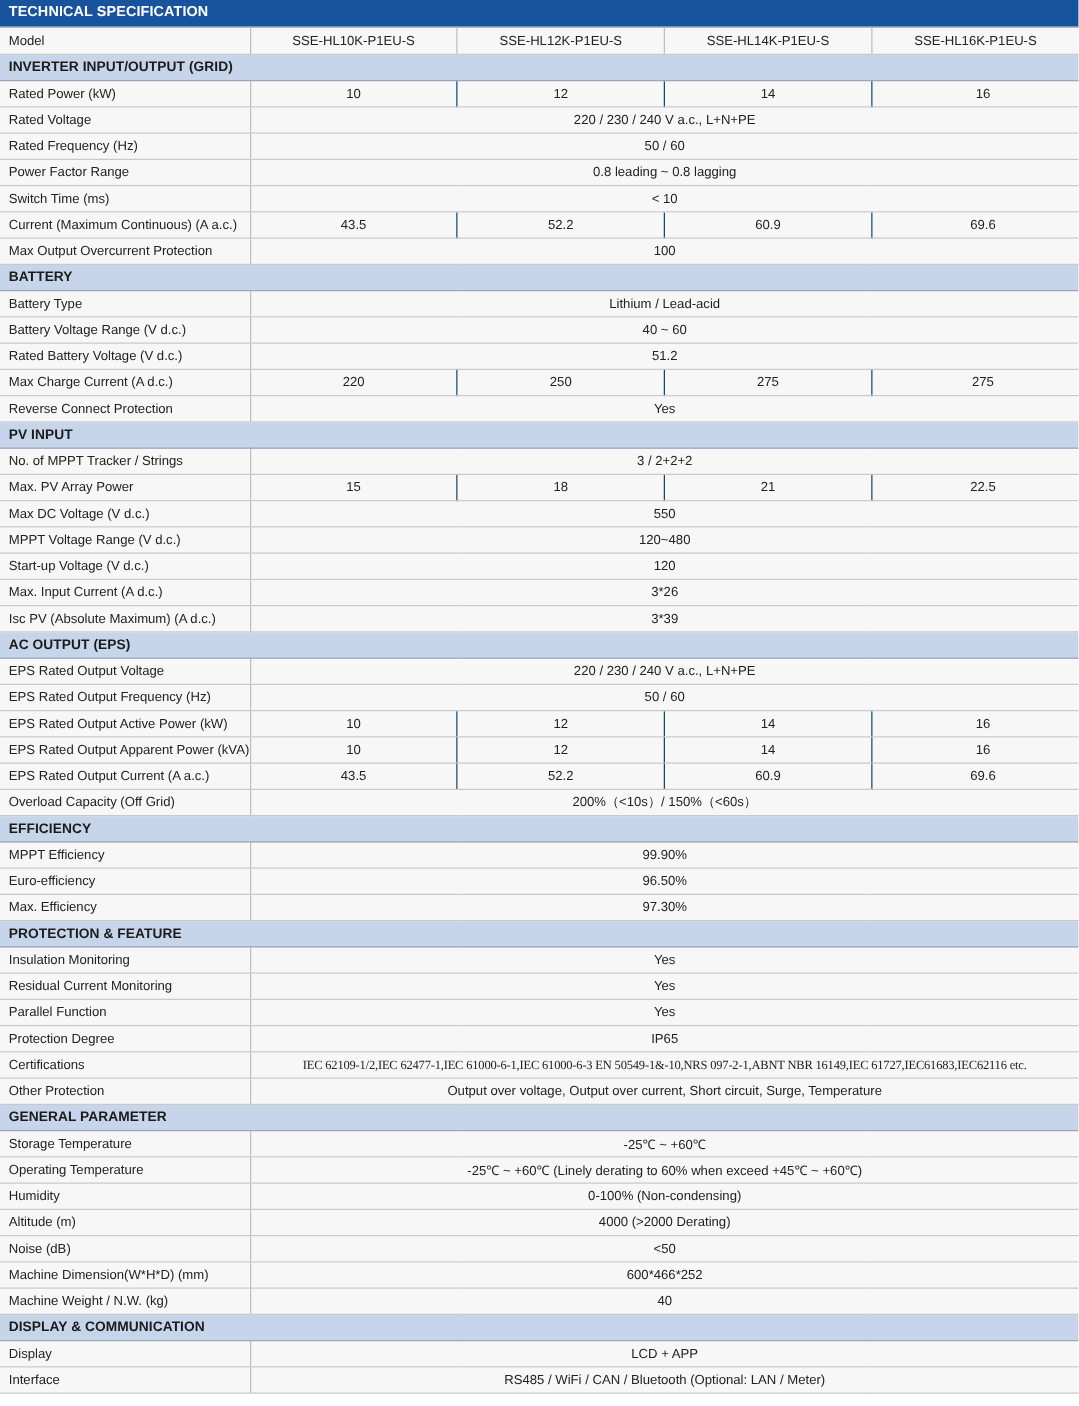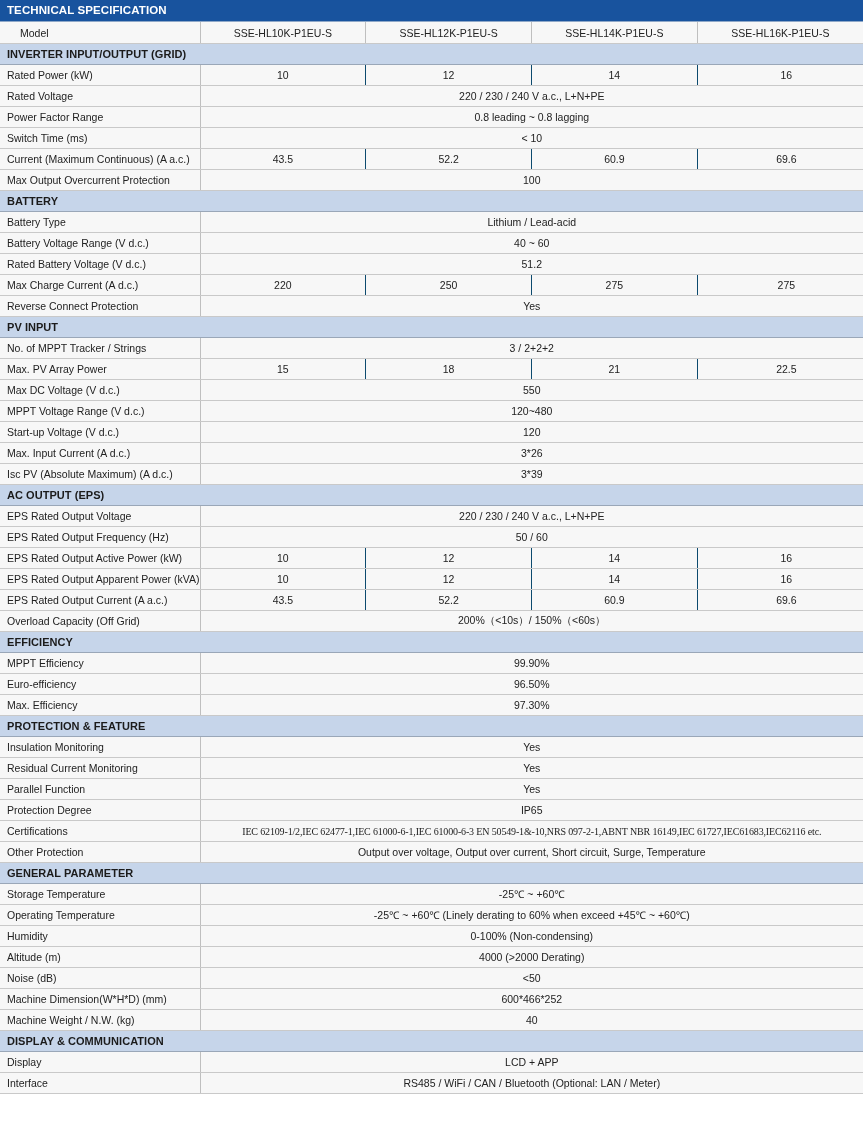--- a/index.html
+++ b/index.html
@@ -90,21 +90,21 @@
     background: #F7F7F7;
     font-size: 10.5px;
     color: #222222;
     height: 22px;
     box-sizing: border-box;
     border-bottom: 1px solid #C9C9C9;
     padding: 3px 6px;
   }
   tr.model-row td.label-cell {
     text-align: left;
-    padding-left: 20px;
+    padding-left: 7px;
     border-right: 1px solid #BFBFBF;
   }
   tr.model-row td.value-cell {
     text-align: center;
     border-right: 1px solid #BFBFBF;
   }
   tr.model-row td.value-cell.last { border-right: none; }
 </style>
 </head>
 <body>
@@ -137,20 +137,24 @@
           <td class="value-cell value-split">10</td>
           <td class="value-cell value-split">12</td>
           <td class="value-cell value-split">14</td>
           <td class="value-cell value-split last">16</td>
         </tr>
         <tr class="data-row">
           <td class="label-cell">Rated Voltage</td>
           <td colspan="4" class="value-cell">220 / 230 / 240 V a.c., L+N+PE</td>
         </tr>
         <tr class="data-row">
+          <td class="label-cell">Rated Frequency (Hz)</td>
+          <td colspan="4" class="value-cell">50 / 60</td>
+        </tr>
+        <tr class="data-row">
           <td class="label-cell">Power Factor Range</td>
           <td colspan="4" class="value-cell">0.8 leading ~ 0.8 lagging</td>
         </tr>
         <tr class="data-row">
           <td class="label-cell">Switch Time (ms)</td>
           <td colspan="4" class="value-cell">&lt; 10</td>
         </tr>
         <tr class="data-row">
           <td class="label-cell">Current (Maximum Continuous) (A a.c.)</td>
           <td class="value-cell value-split">43.5</td>

